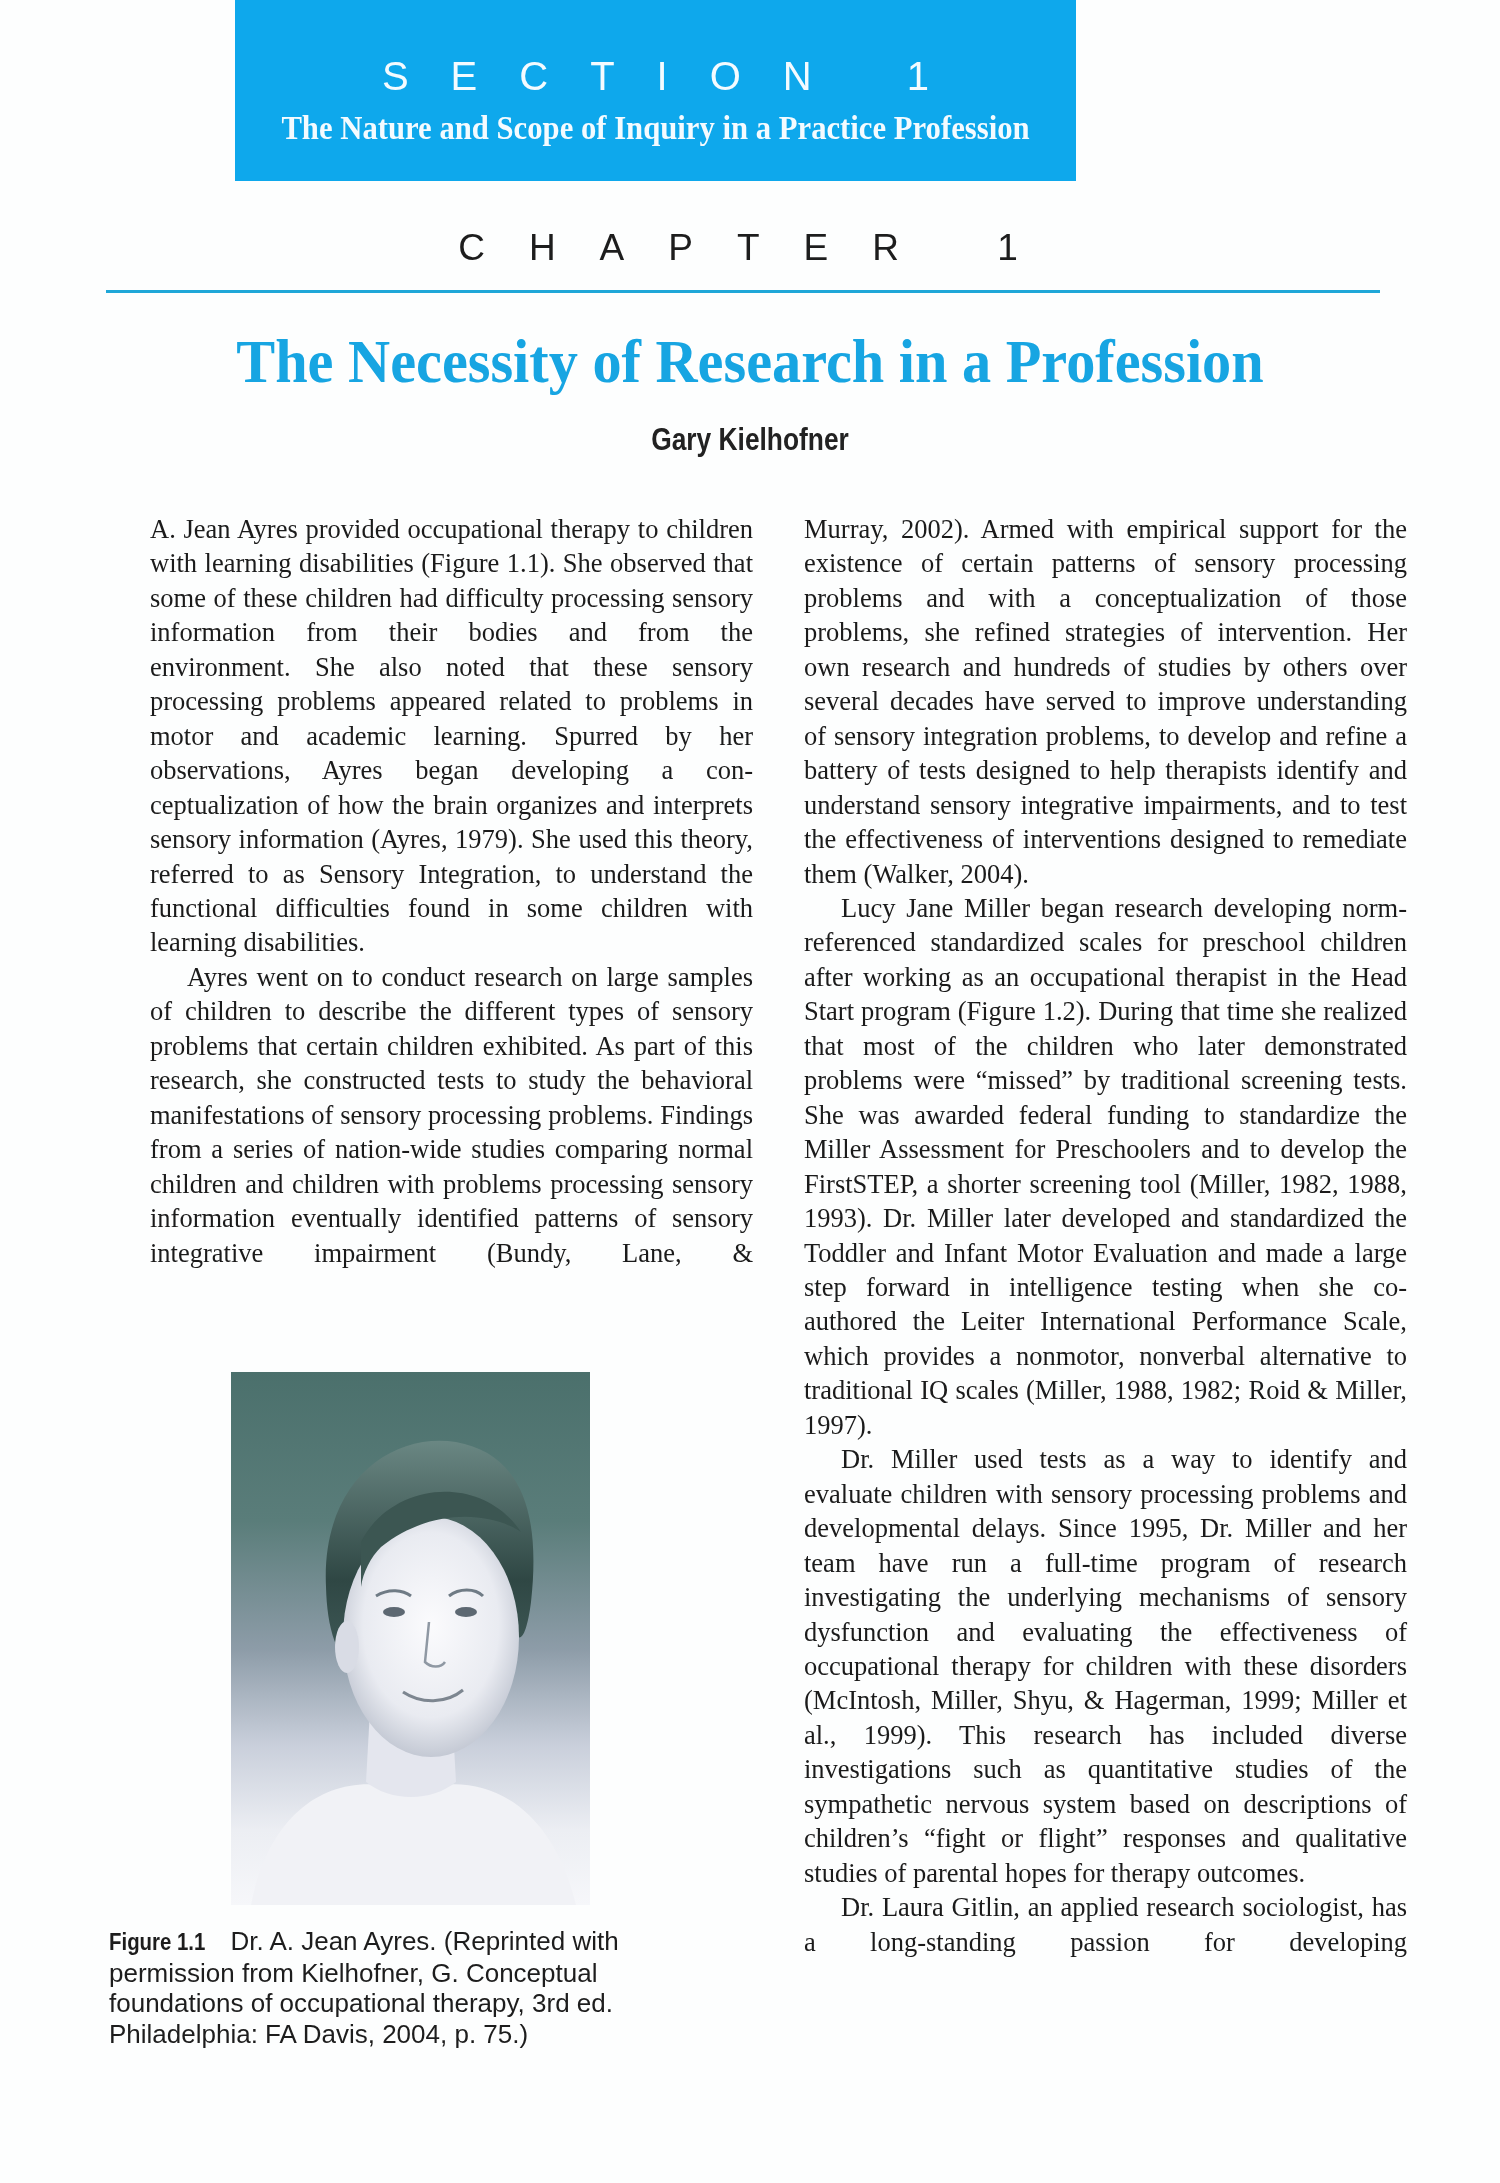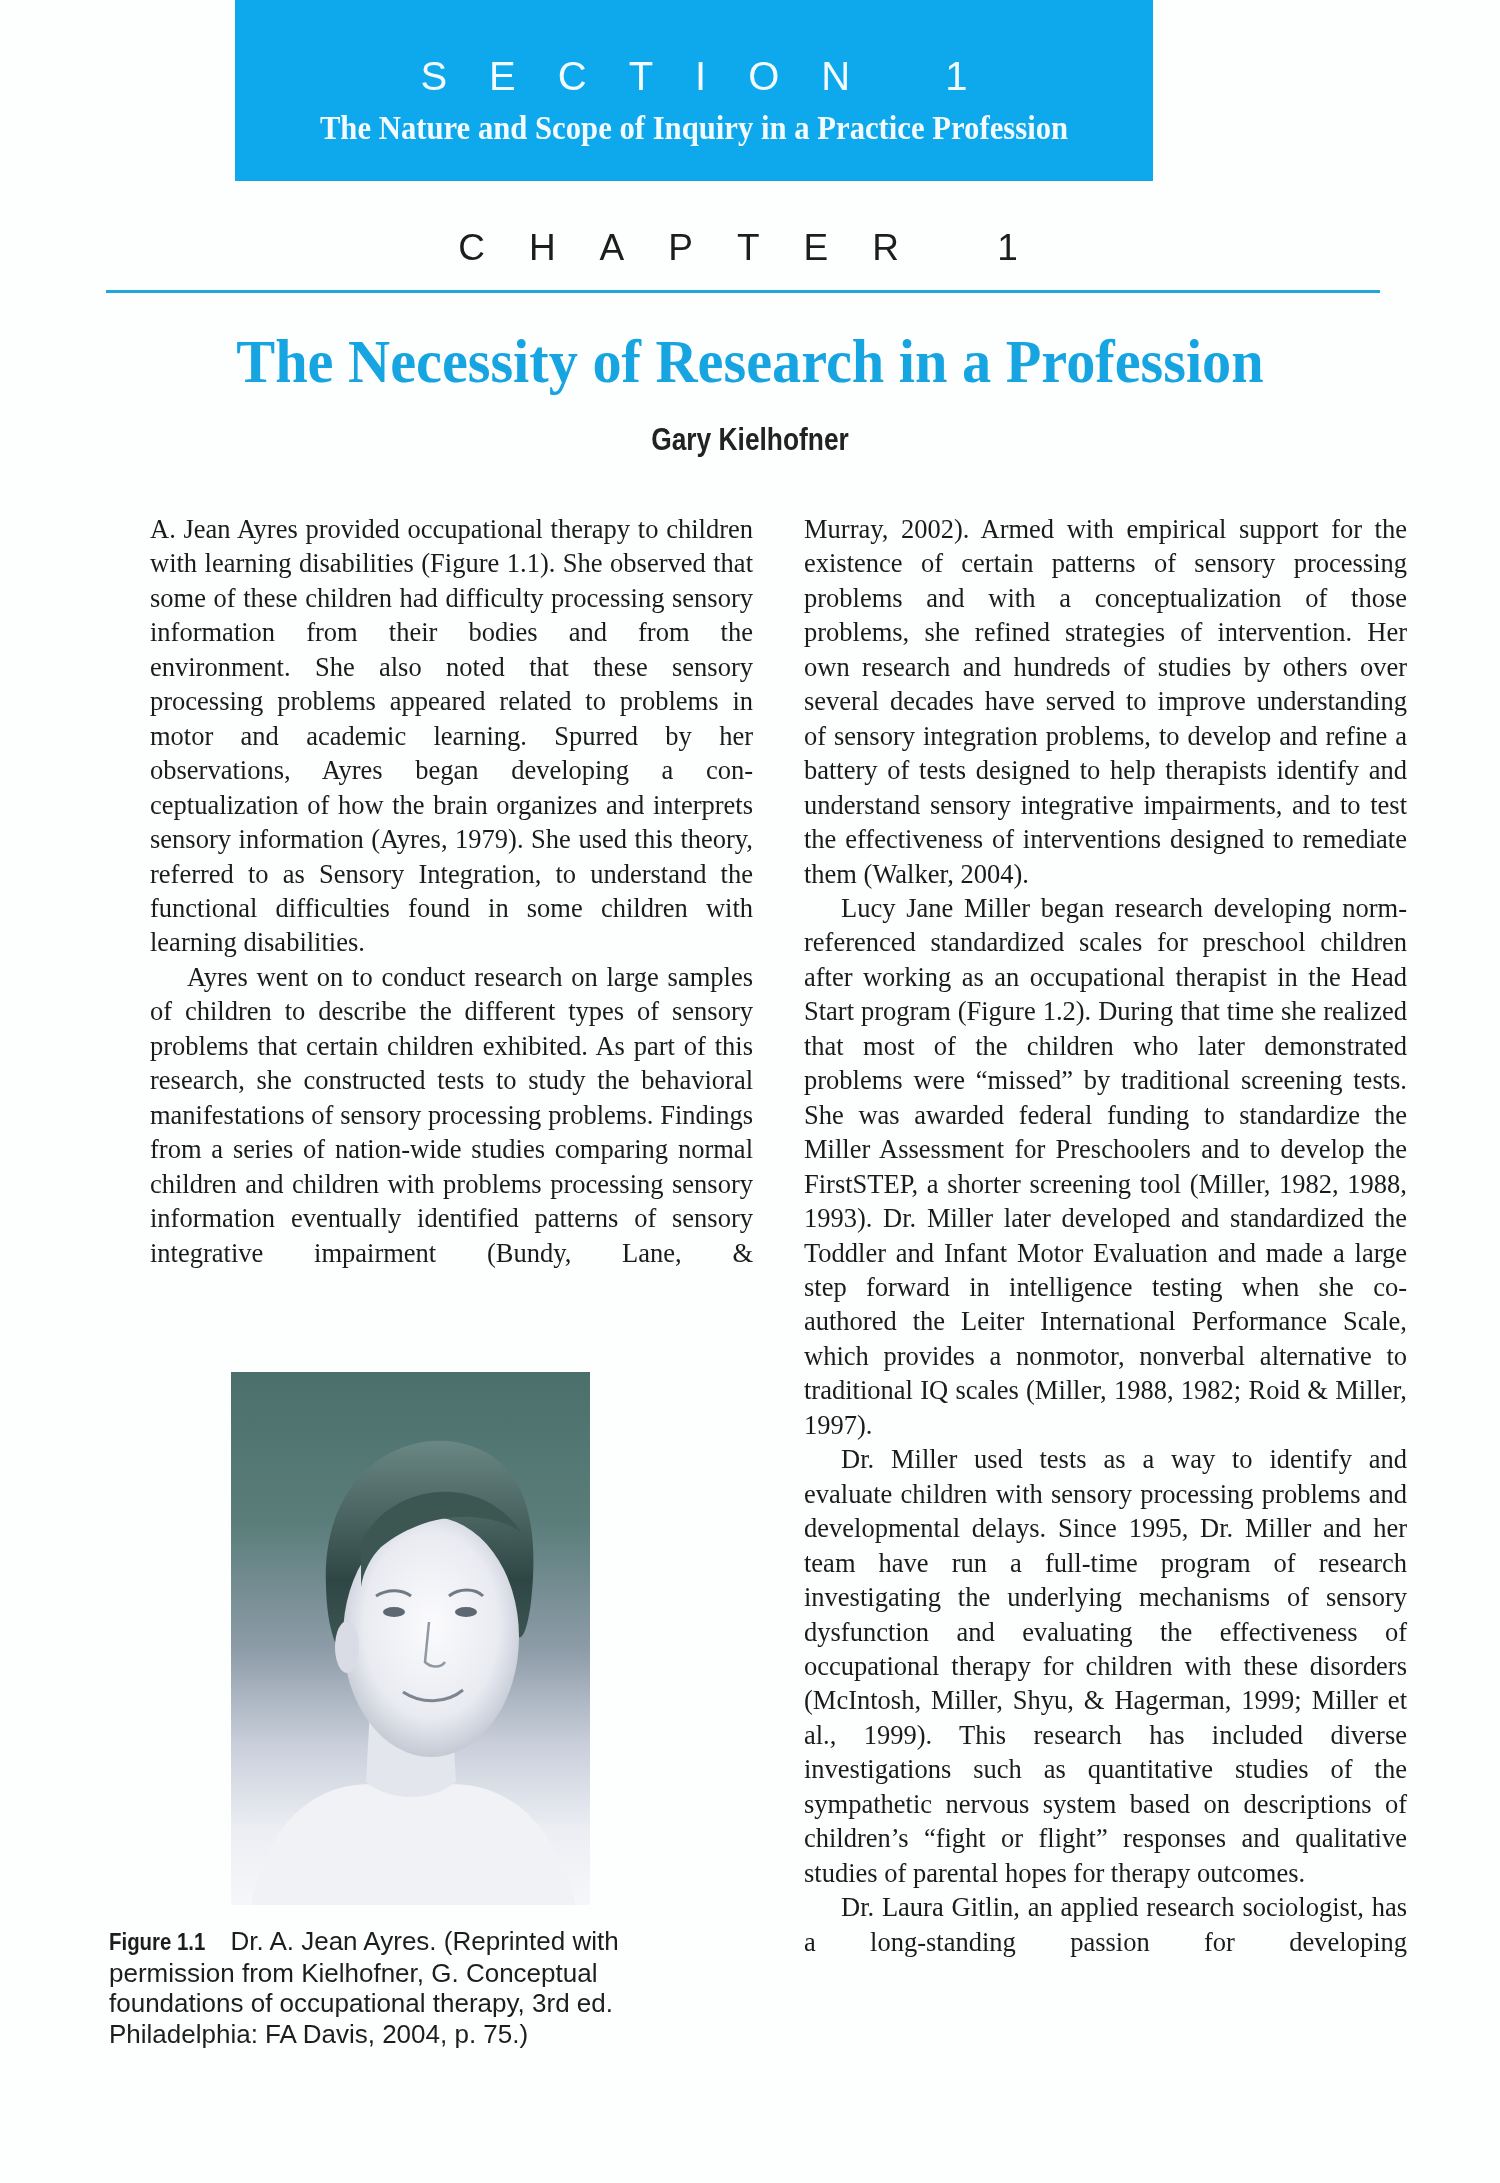--- a/index.html
+++ b/index.html
@@ -3,21 +3,21 @@
 <meta charset="utf-8">
 <style>
   html, body { margin: 0; padding: 0; }
   body {
     width: 1500px; height: 2183px; position: relative; overflow: hidden;
     background: #fdfefe;
     font-family: "Liberation Serif", "DejaVu Serif", serif;
     color: #1b1b1b;
   }
   .banner {
-    position: absolute; left: 235px; top: 0; width: 918px; height: 181px;
+    position: absolute; left: 235px; top: 0; width: 841px; height: 181px;
     background: #0ea8ec;
   }
   .banner .section-label {
     position: absolute; left: 0; right: 0; top: 52px;
     text-align: center; color: #f4fbff;
     font-family: "Liberation Sans", "DejaVu Sans", sans-serif;
     font-size: 40px; letter-spacing: 42px; padding-left: 42px;
     line-height: 48px;
   }
   .banner .section-title {

